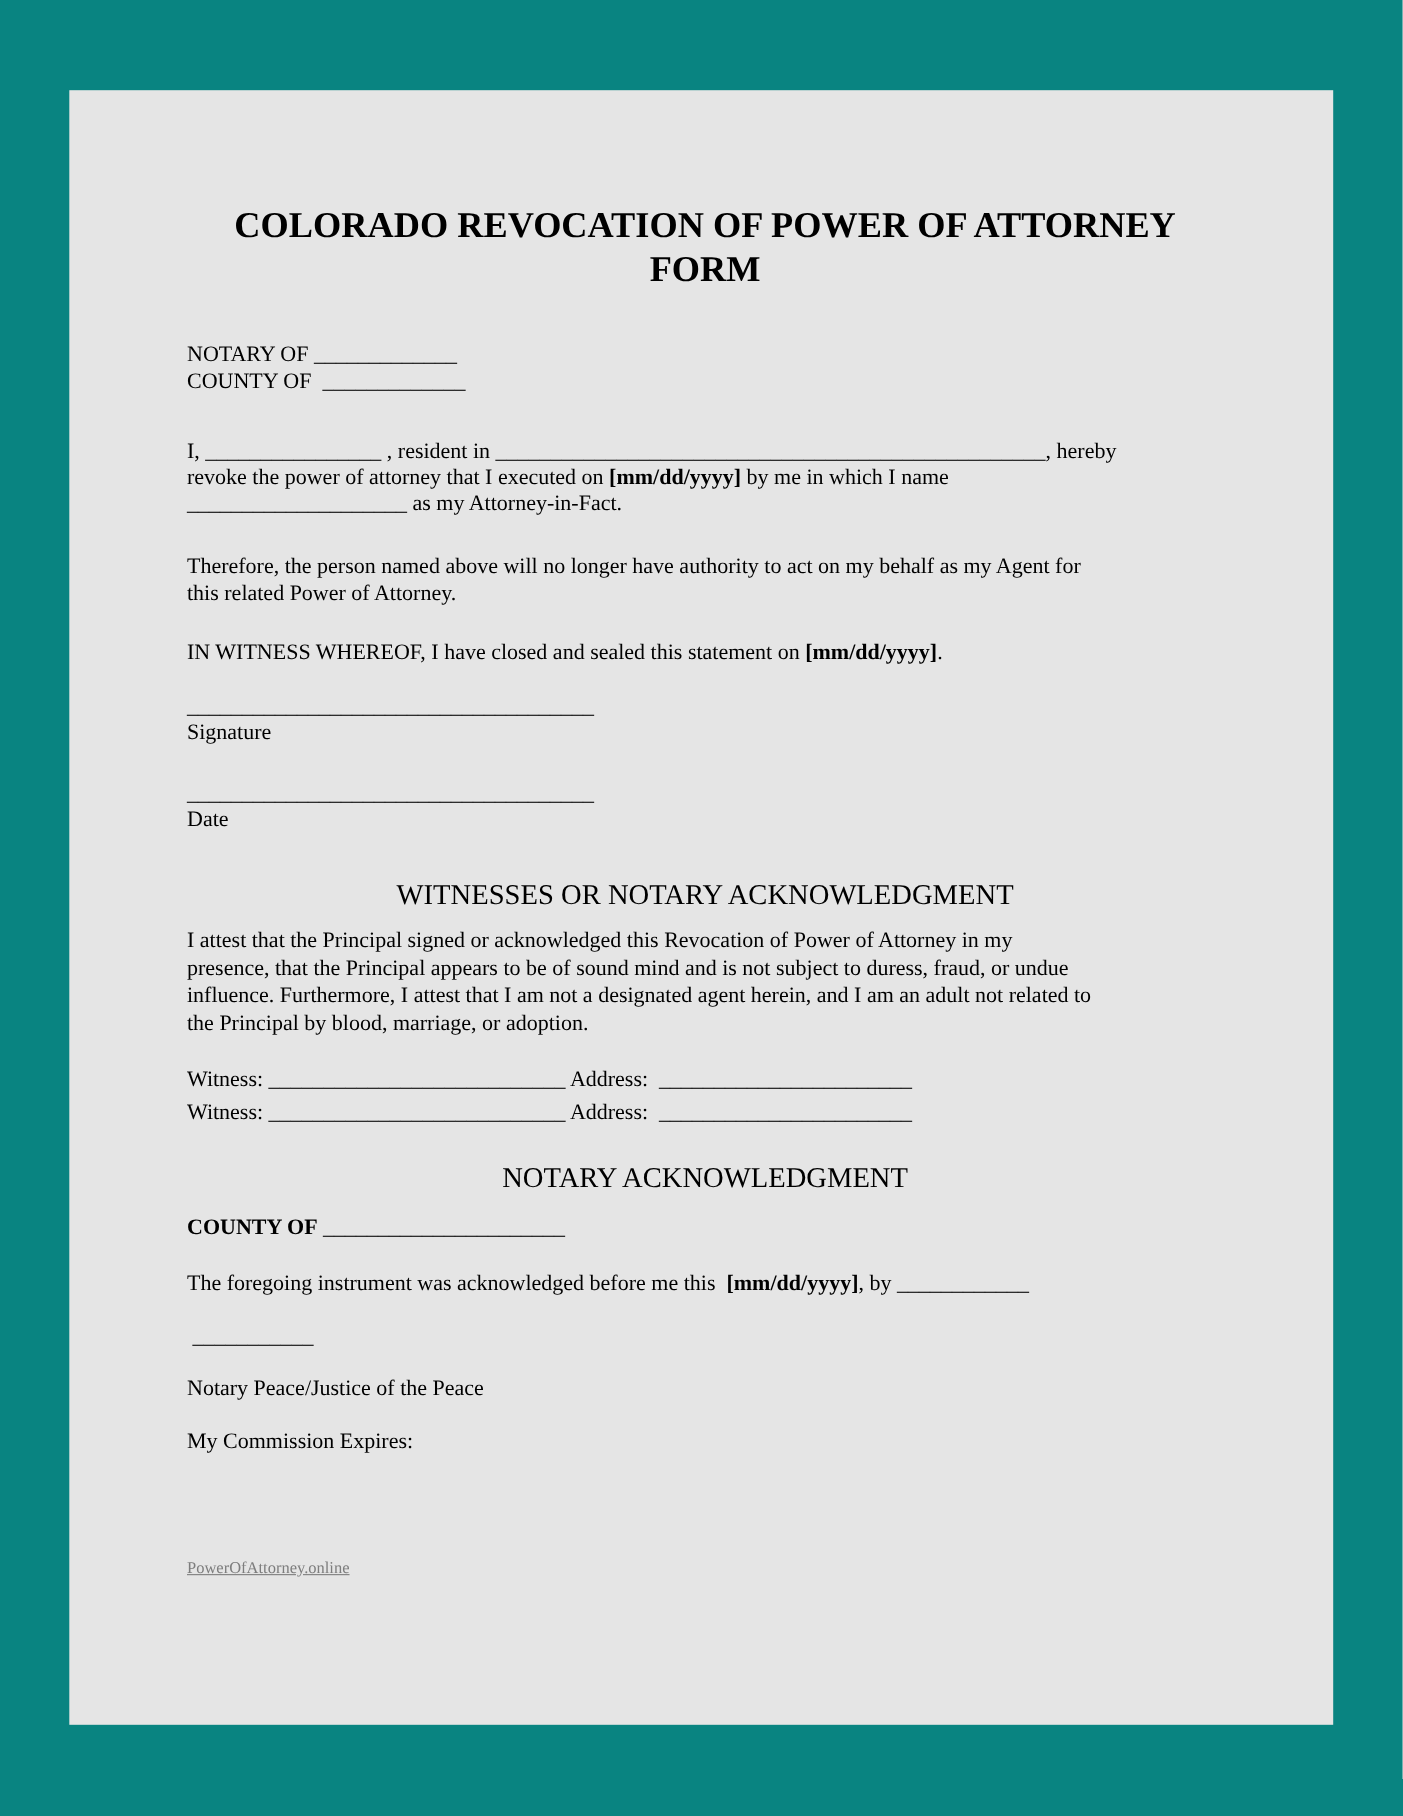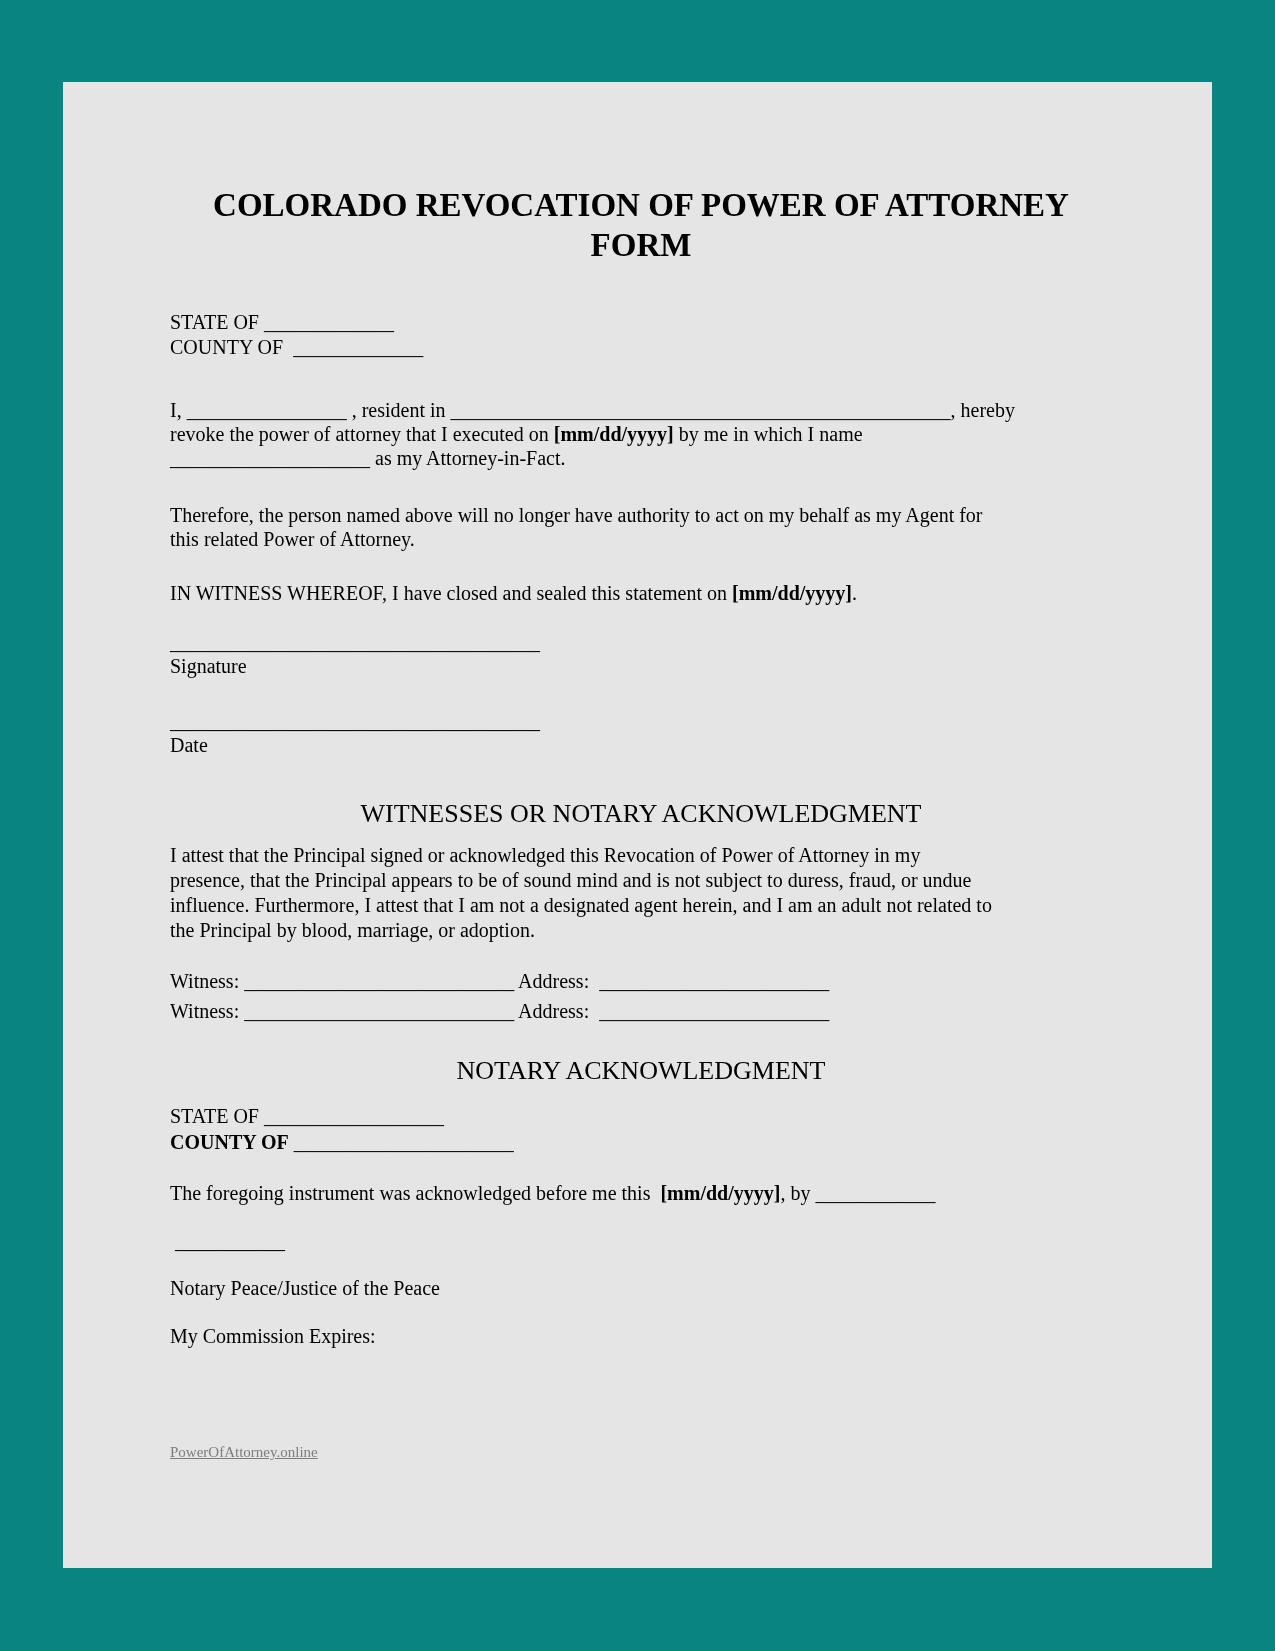--- a/index.html
+++ b/index.html
@@ -64,21 +64,21 @@
 </style>
 </head>
 <body>
 
 <div class="paper">
   <div class="content">
 
     <div class="doc-title"><span>COLORADO REVOCATION OF POWER OF ATTORNEY</span><br><span>FORM</span></div>
 
     <div class="jurisdiction">
-      <div class="line">STATE OF _____________</div>
+      <div class="line">NOTARY OF _____________</div>
       <div class="line">COUNTY OF  _____________</div>
     </div>
 
     <div class="intro para"><span>I, ________________ , resident in __________________________________________________, hereby</span><br><span>revoke the power of attorney that I executed on </span><b>[mm/dd/yyyy]</b><span> by me in which I name</span><br><span>____________________ as my Attorney-in-Fact.</span></div>
 
     <div class="effect para"><span>Therefore, the person named above will no longer have authority to act on my behalf as my Agent for</span><br><span>this related Power of Attorney.</span></div>
 
     <div class="whereof para"><span>IN WITNESS WHEREOF, I have closed and sealed this statement on </span><b>[mm/dd/yyyy]</b><span>.</span></div>
 
     <div class="sig-block">
@@ -96,21 +96,20 @@
     <div class="attest para"><span>I attest that the Principal signed or acknowledged this Revocation of Power of Attorney in my</span><br><span>presence, that the Principal appears to be of sound mind and is not subject to duress, fraud, or undue</span><br><span>influence. Furthermore, I attest that I am not a designated agent herein, and I am an adult not related to</span><br><span>the Principal by blood, marriage, or adoption.</span></div>
 
     <div class="witness-rows">
       <div class="line">Witness: ___________________________ Address:  _______________________</div>
       <div class="line">Witness: ___________________________ Address:  _______________________</div>
     </div>
 
     <div class="section-heading notary-heading">NOTARY ACKNOWLEDGMENT</div>
 
     <div class="notary-jurisdiction">
-      <div class="line">STATE OF __________________</div>
       <div class="line"><b>COUNTY OF</b><span> ______________________</span></div>
     </div>
 
     <div class="acknowledged para"><span>The foregoing instrument was acknowledged before me this  </span><b>[mm/dd/yyyy]</b><span>, by ____________</span></div>
 
     <div class="line notary-blank-line"> ___________</div>
 
     <div class="line notary-title-line">Notary Peace/Justice of the Peace</div>
 
     <div class="line commission-line">My Commission Expires:</div>

